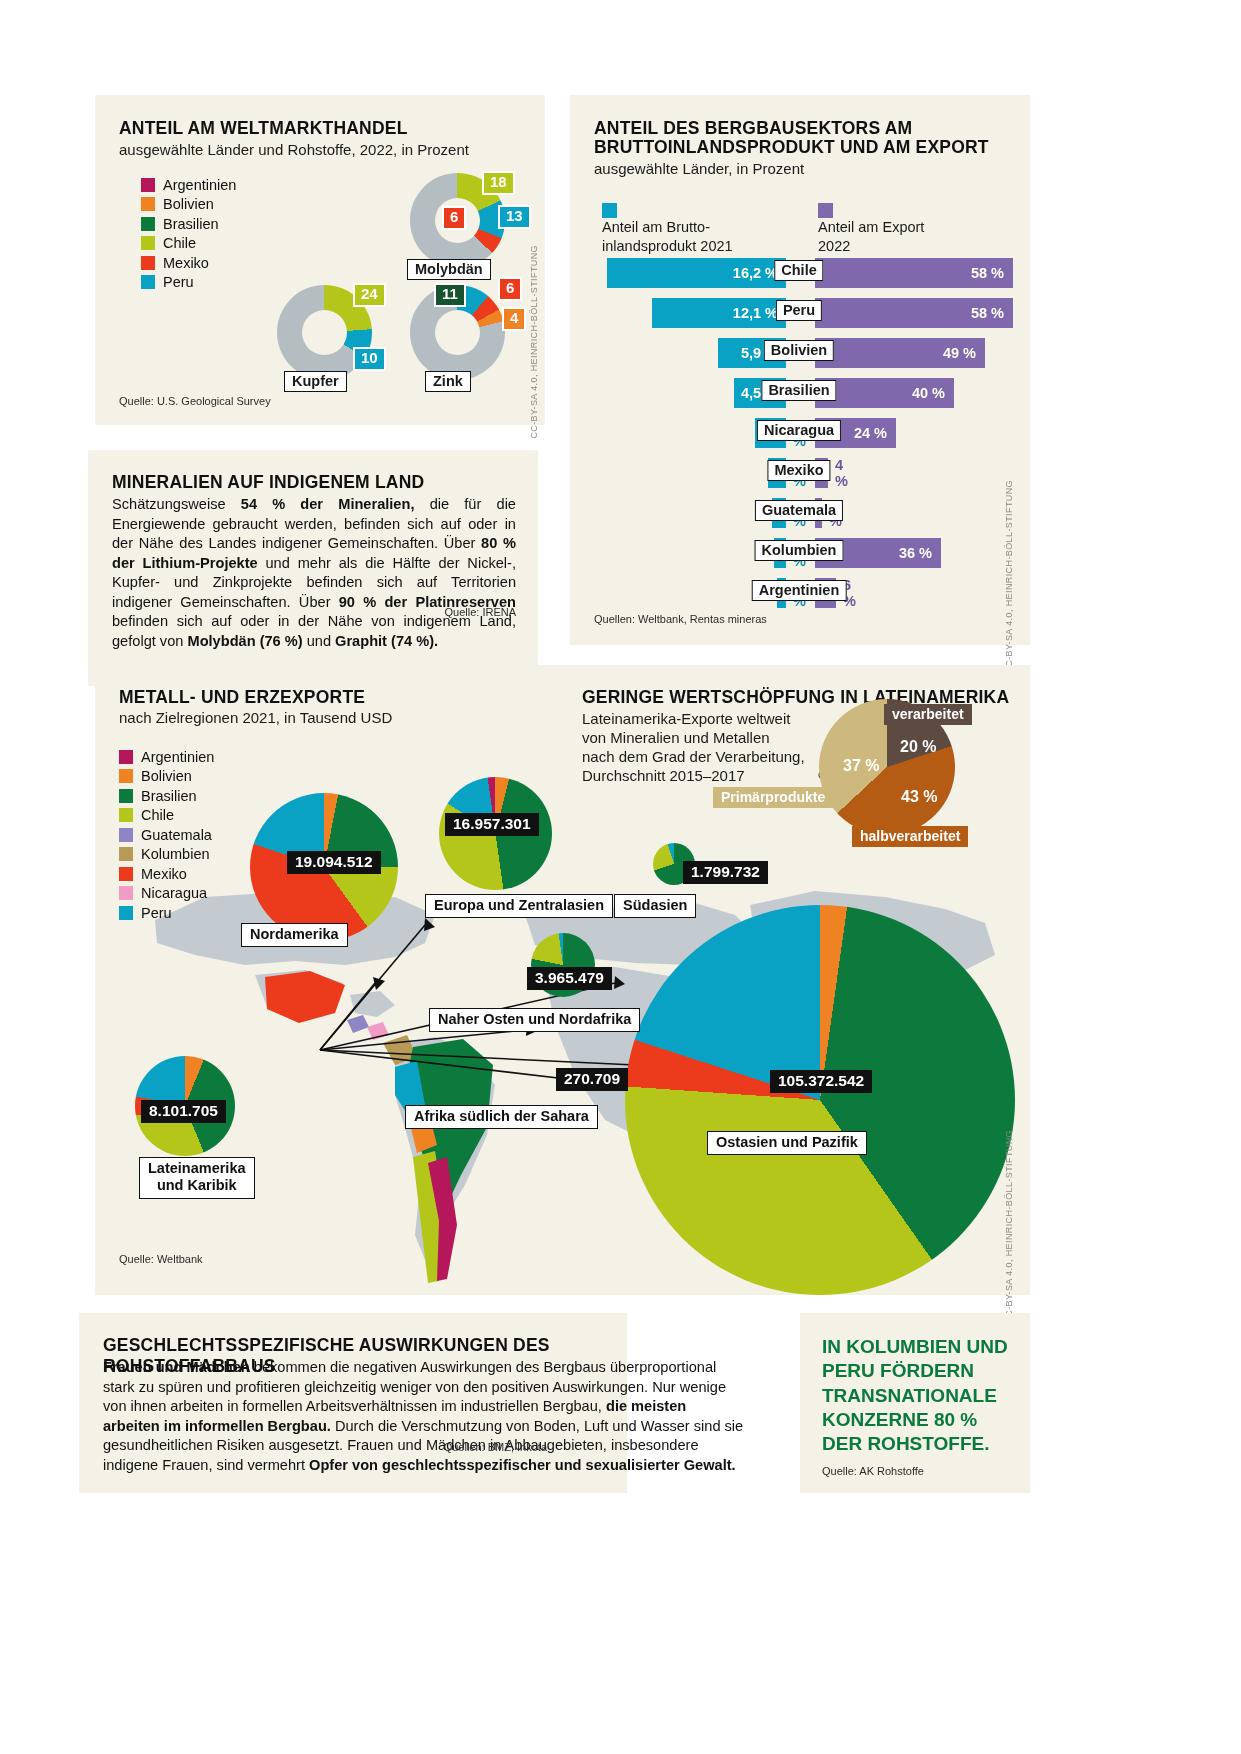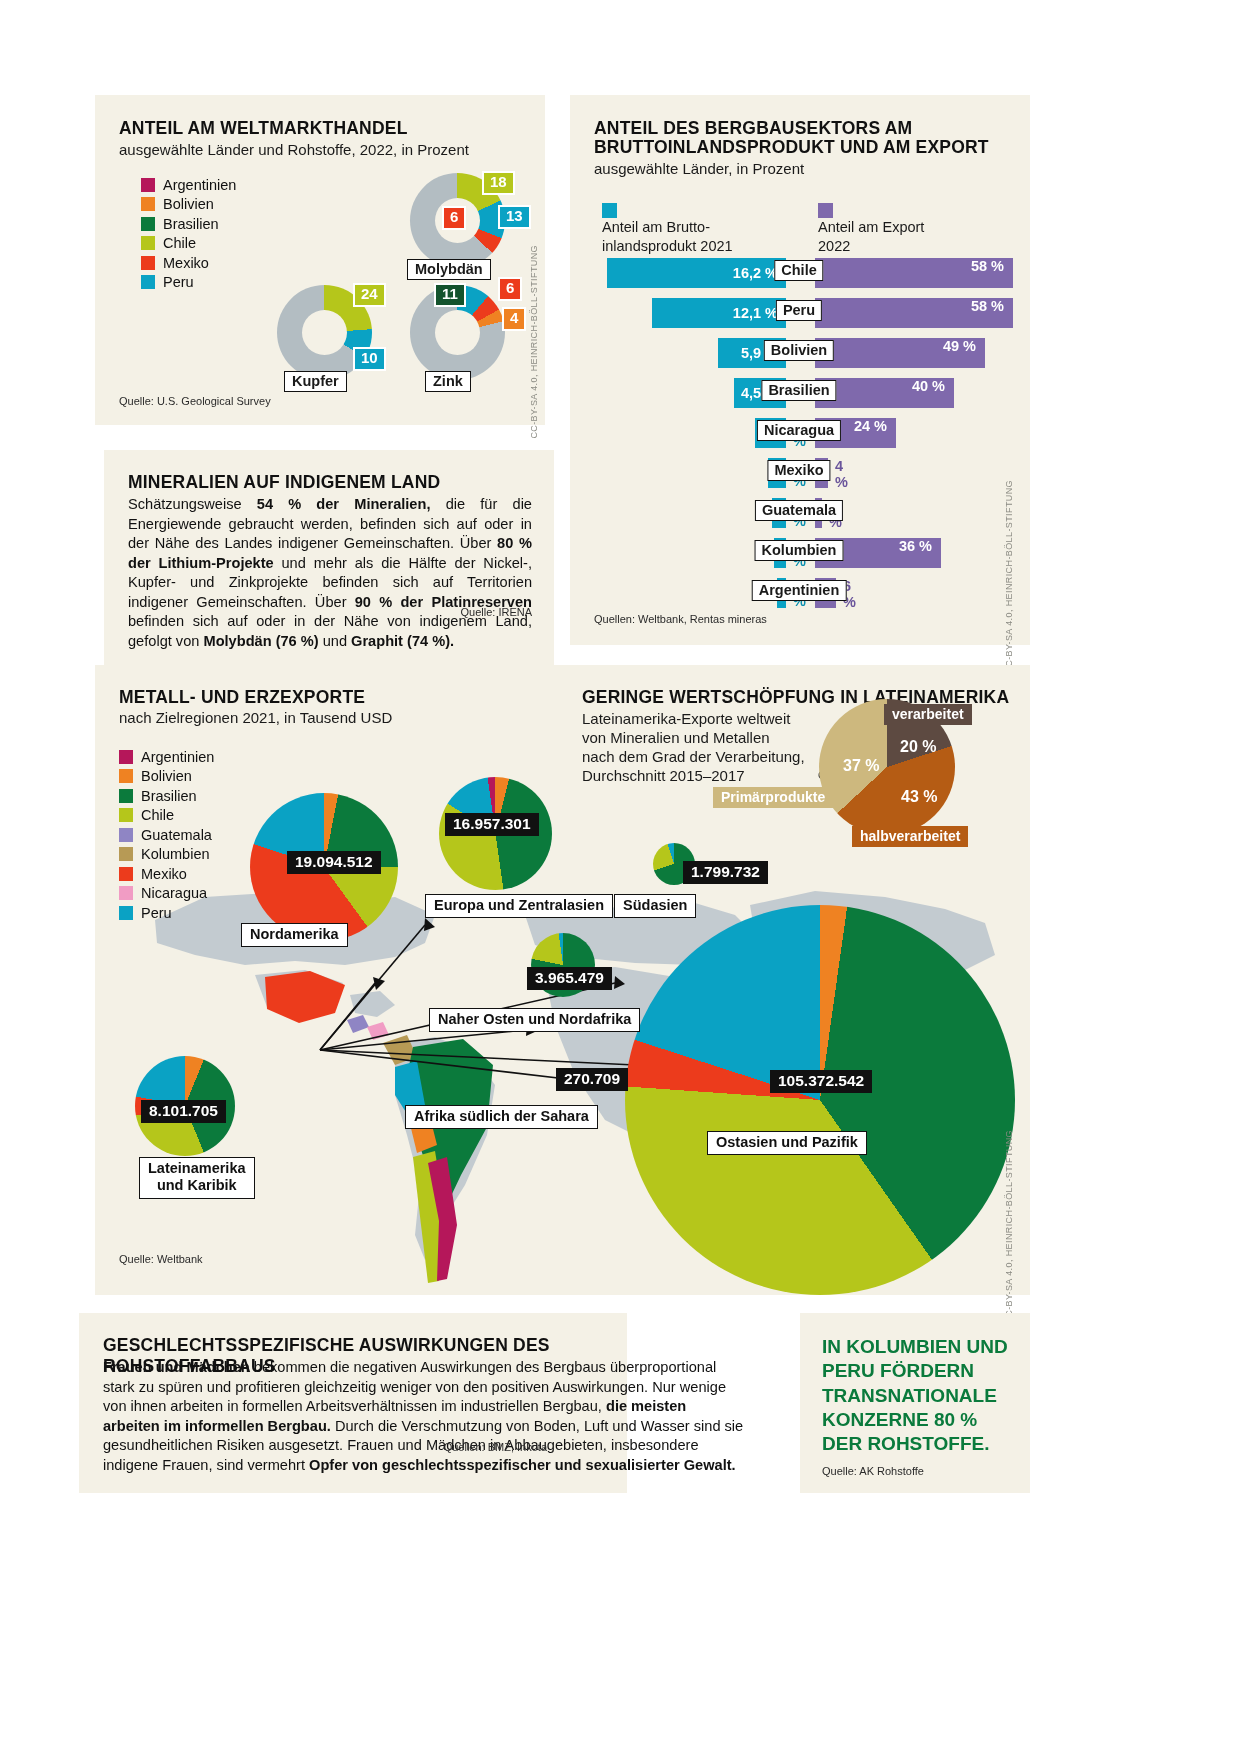--- a/index.html
+++ b/index.html
@@ -44,21 +44,21 @@
   
   .bc-legend-row { display:flex; align-items:flex-start;flex-direction:column; }
   .bc-legend-sw { width:15px; height:15px; margin-right:9px; margin-top:2px; flex:0 0 auto;}
   .bc-legend-lb { font-size:14.5px; line-height:1.28; }
   .bar-row { position:absolute; height:30px; }
   .bar-l { position:absolute; right:0; top:0; height:30px; background:#0aa2c4;
            display:flex; align-items:center; justify-content:flex-end; }
   .bar-l span { color:#fff; font-weight:bold; font-size:14.5px; padding-right:8px; }
   .bar-l span.out { color:#0a8fae; position:absolute; left:calc(100% + 7px); padding:0; }
   .bar-r { position:absolute; left:0; top:0; height:30px; background:#7f69ac;
-           display:flex; justify-content:flex-end; }
+           display:flex; align-items:center; justify-content:flex-end; }
   .bar-r span { color:#fff; font-weight:bold; font-size:14.5px; padding-right:9px; }
   .bar-r span.out { color:#6a559b; position:absolute; left:calc(100% + 7px); padding:0; }
   .ctry {
     position:absolute; top:2px; background:#fff; border:1.6px solid #111;
     font-weight:bold; font-size:14.5px; padding:1px 6px 2px; white-space:nowrap;
     transform:translateX(-50%); left:50%; z-index:3;
   }
 
   
   .val-box {
@@ -289,21 +289,21 @@
         <span class="out">6 %</span>
       </div>
     </div>
     <div class="ctry" style="left:229px;">Argentinien</div>
   </div>
 
   <div class="src" style="position:absolute; left:24px; top:518px;">Quellen: Weltbank, Rentas mineras</div>
 </div>
 <div class="vert-credit" style="left:1004px; top:480px;">CC-BY-SA 4.0, HEINRICH-BÖLL-STIFTUNG</div>
 
-<div class="panel" style="left:104px; top:450px; width:450px; height:236px;">
+<div class="panel" style="left:88px; top:450px; width:450px; height:236px;">
   <div class="title" style="position:absolute; left:24px; top:22px;">MINERALIEN AUF INDIGENEM LAND</div>
   <div class="body-txt" style="position:absolute; left:24px; top:45px; width:404px; text-align:justify;">
     <span>Schätzungsweise </span><b>54 % der Mineralien,</b><span> die für die Energiewende gebraucht werden, befinden sich auf oder in der Nähe des Landes indigener Gemeinschaften. Über </span><b>80 % der Lithium-Projekte</b><span> und mehr als die Hälfte der Nickel-, Kupfer- und Zinkprojekte befinden sich auf Territorien indigener Gemeinschaften. Über </span><b>90 % der Platinreserven</b><span> befinden sich auf oder in der Nähe von indigenem Land, gefolgt von </span><b>Molybdän (76 %)</b><span> und </span><b>Graphit (74 %).</b>
   </div>
   <div class="src" style="position:absolute; right:22px; top:156px;">Quelle: IRENA</div>
 </div>
 
 <div class="panel" style="left:95px; top:665px; width:935px; height:630px; overflow:hidden;">
 
   <svg viewBox="0 0 935 630" style="position:absolute; left:0; top:0; width:935px; height:630px;">

